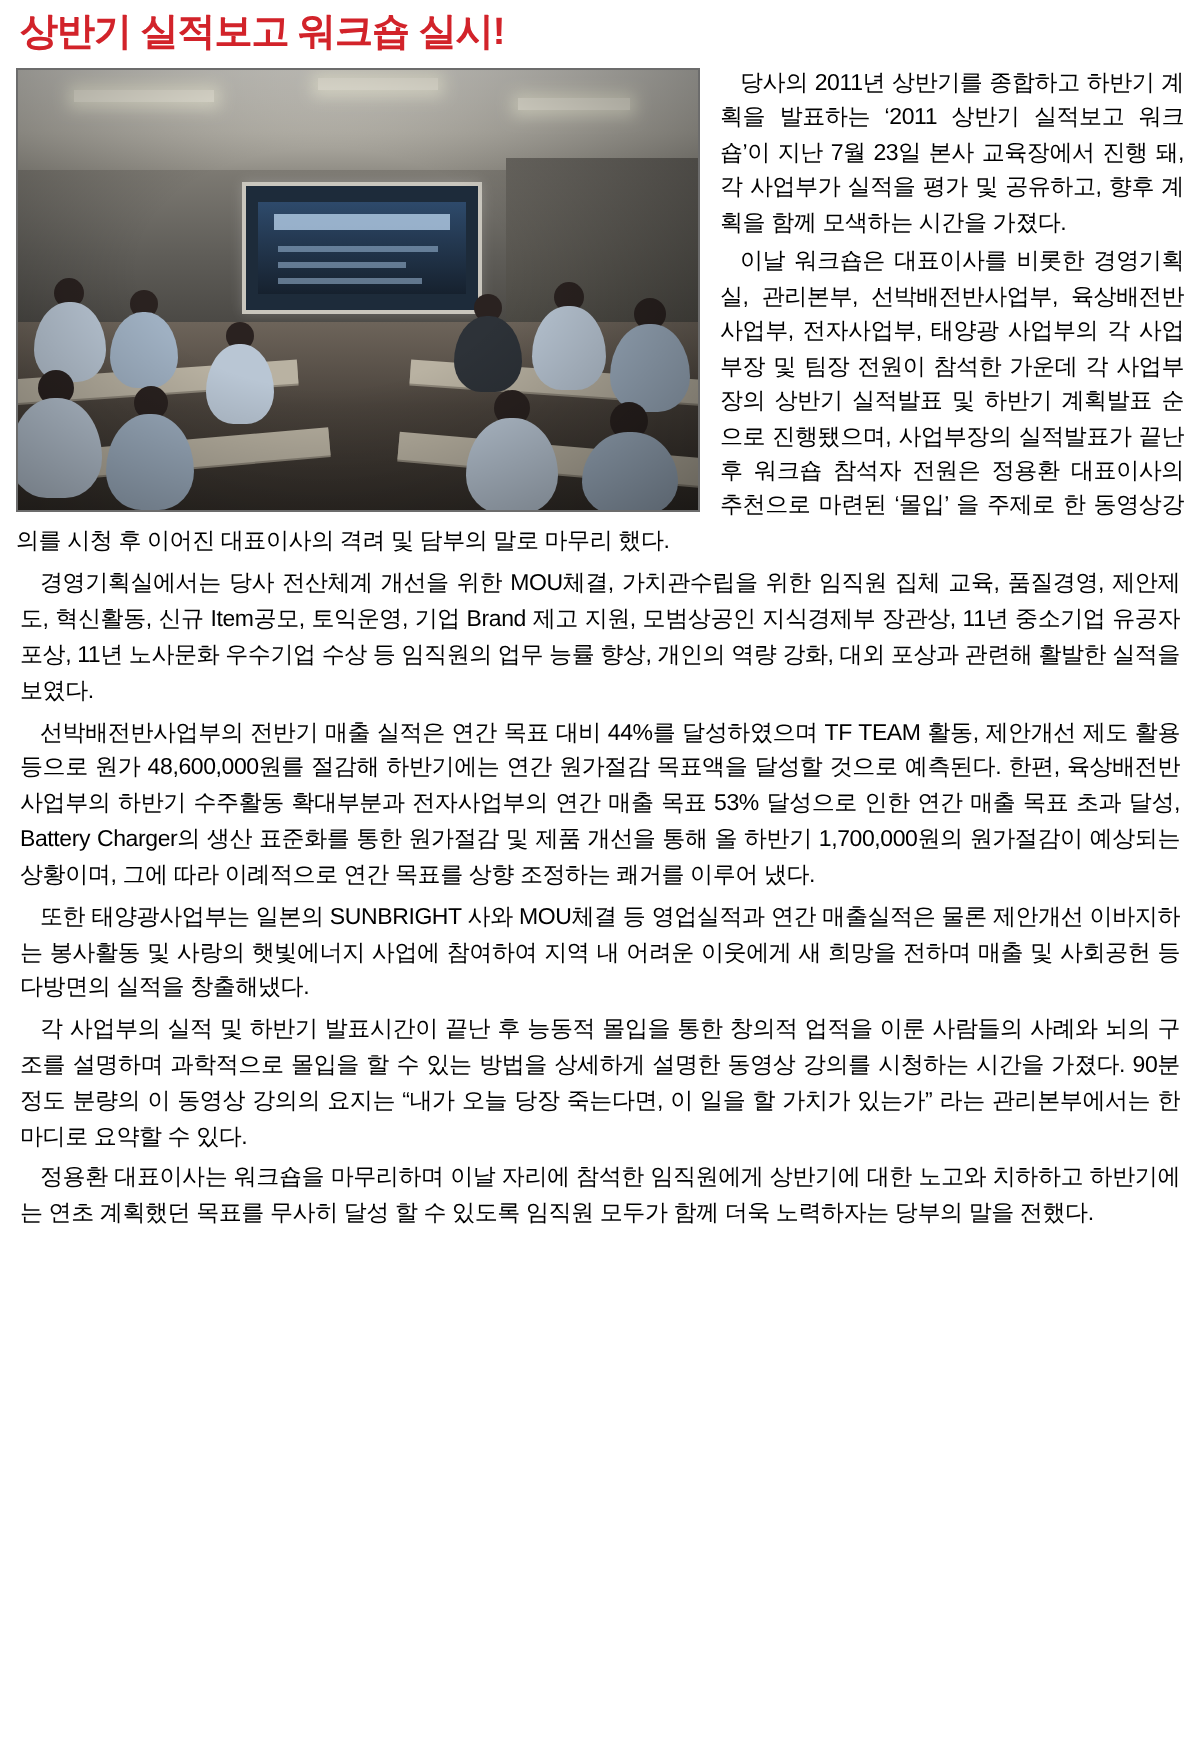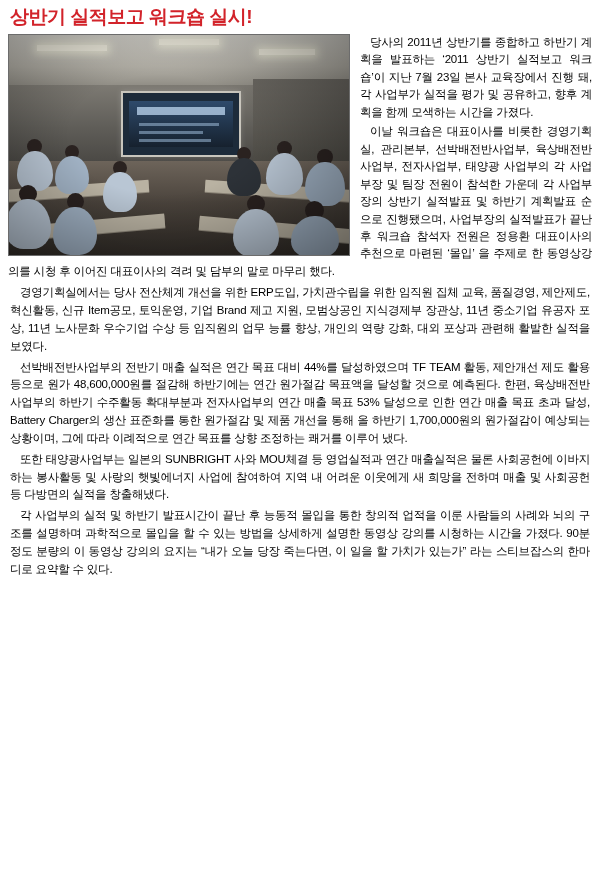--- a/index.html
+++ b/index.html
@@ -188,19 +188,20 @@
       <div class="ph-vignette"></div>
     </div>
 
     <div class="lead">
       <p>당사의 2011년 상반기를 종합하고 하반기 계획을 발표하는 ‘2011 상반기 실적보고 워크숍’이 지난 7월 23일 본사 교육장에서 진행 돼, 각 사업부가 실적을 평가 및 공유하고, 향후 계획을 함께 모색하는 시간을 가졌다.</p>
       <p>이날 워크숍은 대표이사를 비롯한 경영기획실, 관리본부, 선박배전반사업부, 육상배전반사업부, 전자사업부, 태양광 사업부의 각 사업부장 및 팀장 전원이 참석한 가운데 각 사업부장의 상반기 실적발표 및 하반기 계획발표 순으로 진행됐으며, 사업부장의 실적발표가 끝난 후 워크숍 참석자 전원은 정용환 대표이사의 추천으로 마련된 ‘몰입’ 을 주제로 한 동영상강의를 시청 후 이어진 대표이사의 격려 및 담부의 말로 마무리 했다.</p>
     </div>
   </div>
 
   <div class="body-text">
-    <p>경영기획실에서는 당사 전산체계 개선을 위한 ERP도입, 가치관수립을 위한 임직원 집체 교육, 품질경영, 제안제도, 혁신활동, 신규 Item공모, 토익운영, 기업 Brand 제고 지원, 모범상공인 지식경제부 장관상, 11년 중소기업 유공자 포상, 11년 노사문화 우수기업 수상 등 임직원의 업무 능률 향상, 개인의 역량 강화, 대외 포상과 관련해 활발한 실적을 보였다.</p>
+    <p>경영기획실에서는 당사 전산체계 개선을 위한 MOU체결, 가치관수립을 위한 임직원 집체 교육, 품질경영, 제안제도, 혁신활동, 신규 Item공모, 토익운영, 기업 Brand 제고 지원, 모범상공인 지식경제부 장관상, 11년 중소기업 유공자 포상, 11년 노사문화 우수기업 수상 등 임직원의 업무 능률 향상, 개인의 역량 강화, 대외 포상과 관련해 활발한 실적을 보였다.</p>
     <p>선박배전반사업부의 전반기 매출 실적은 연간 목표 대비 44%를 달성하였으며 TF TEAM 활동, 제안개선 제도 활용 등으로 원가 48,600,000원를 절감해 하반기에는 연간 원가절감 목표액을 달성할 것으로 예측된다. 한편, 육상배전반사업부의 하반기 수주활동 확대부분과 전자사업부의 연간 매출 목표 53% 달성으로 인한 연간 매출 목표 초과 달성, Battery Charger의 생산 표준화를 통한 원가절감 및 제품 개선을 통해 올 하반기 1,700,000원의 원가절감이 예상되는 상황이며, 그에 따라 이례적으로 연간 목표를 상향 조정하는 쾌거를 이루어 냈다.</p>
-    <p>또한 태양광사업부는 일본의 SUNBRIGHT 사와 MOU체결 등 영업실적과 연간 매출실적은 물론 사회공헌에 이바지하는 봉사활동 및 사랑의 햇빛에너지 사업에 참여하여 지역 내 어려운 이웃에게 새 희망을 전하며 매출 및 사회공헌 등 다방면의 실적을 창출해냈다.</p>
-    <p>각 사업부의 실적 및 하반기 발표시간이 끝난 후 능동적 몰입을 통한 창의적 업적을 이룬 사람들의 사례와 뇌의 구조를 설명하며 과학적으로 몰입을 할 수 있는 방법을 상세하게 설명한 동영상 강의를 시청하는 시간을 가졌다. 90분 정도 분량의 이 동영상 강의의 요지는 “내가 오늘 당장 죽는다면, 이 일을 할 가치가 있는가” 라는 스티브잡스의 한마디로 요약할 수 있다.</p>
+    <p>또한 태양광사업부는 일본의 SUNBRIGHT 사와 MOU체결 등 영업실적과 연간 매출실적은 물론 제안개선 이바지하는 봉사활동 및 사랑의 햇빛에너지 사업에 참여하여 지역 내 어려운 이웃에게 새 희망을 전하며 매출 및 사회공헌 등 다방면의 실적을 창출해냈다.</p>
+    <p>각 사업부의 실적 및 하반기 발표시간이 끝난 후 능동적 몰입을 통한 창의적 업적을 이룬 사람들의 사례와 뇌의 구조를 설명하며 과학적으로 몰입을 할 수 있는 방법을 상세하게 설명한 동영상 강의를 시청하는 시간을 가졌다. 90분 정도 분량의 이 동영상 강의의 요지는 “내가 오늘 당장 죽는다면, 이 일을 할 가치가 있는가” 라는 관리본부에서는 한마디로 요약할 수 있다.</p>
+    <p>정용환 대표이사는 워크숍을 마무리하며 이날 자리에 참석한 임직원에게 상반기에 대한 노고와 치하하고 하반기에는 연초 계획했던 목표를 무사히 달성 할 수 있도록 임직원 모두가 함께 더욱 노력하자는 당부의 말을 전했다.</p>
   </div>
 
 </div>
 
 </body></html>

